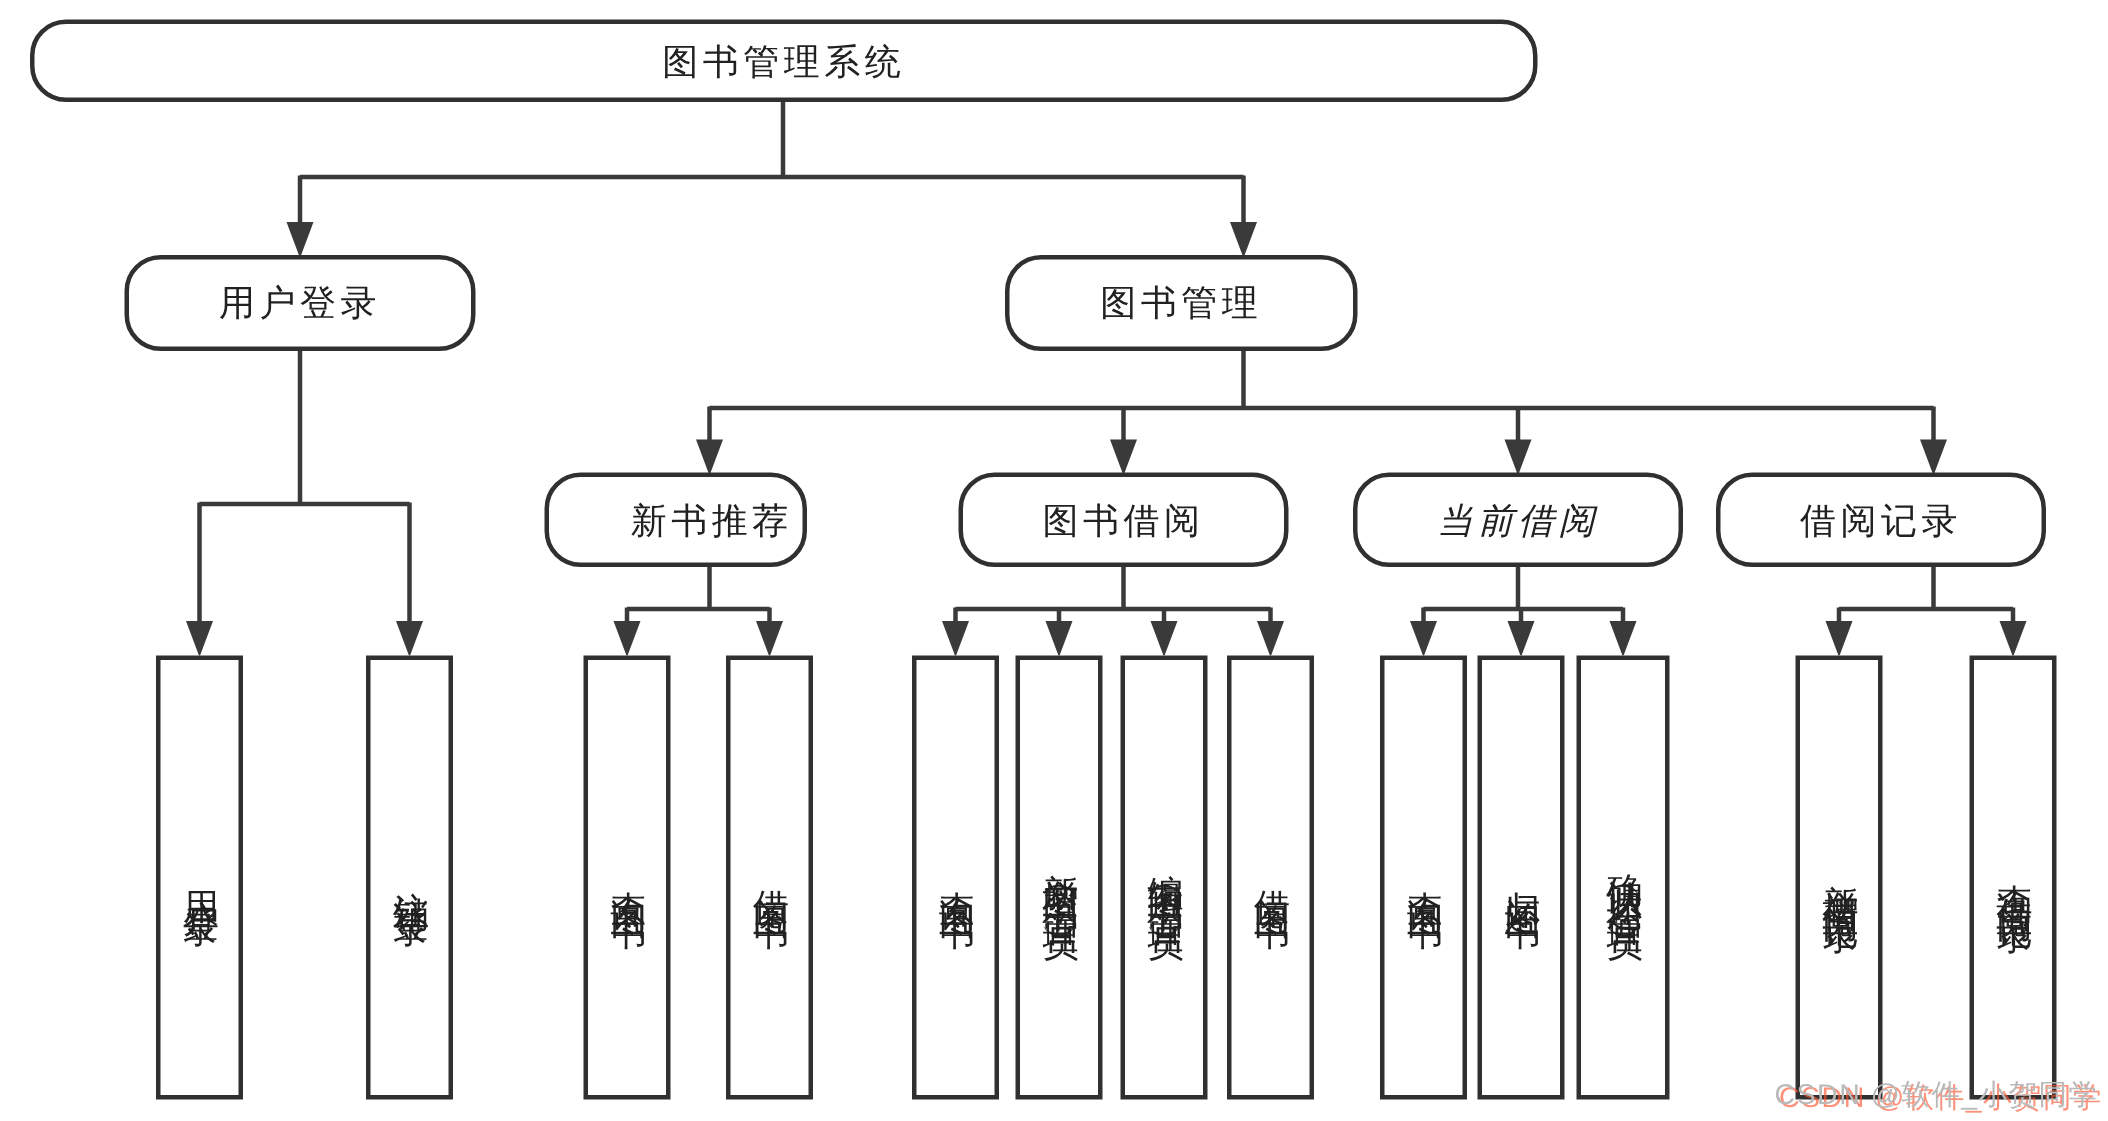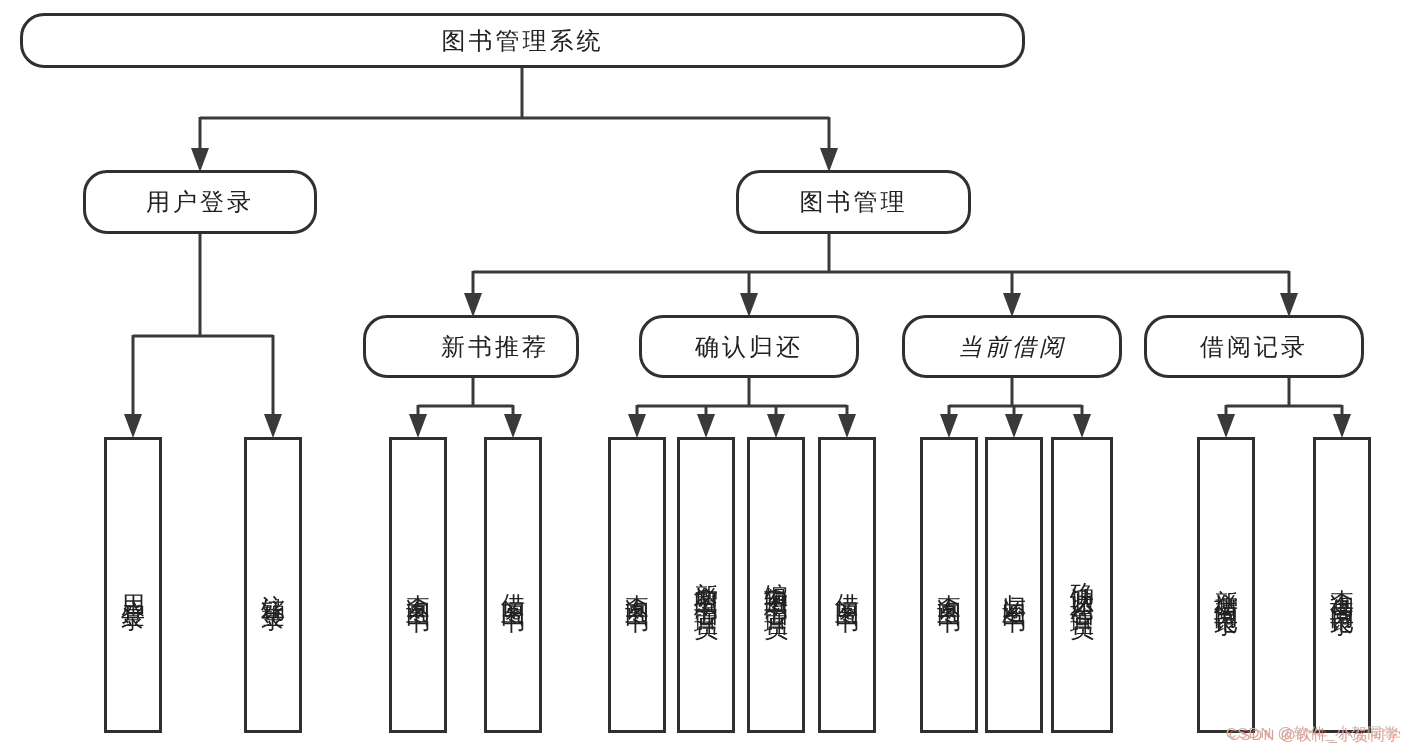--- a/index.html
+++ b/index.html
@@ -52,21 +52,21 @@
     writing-mode: vertical-rl;
     text-orientation: mixed;
     font-size: 24px;
     letter-spacing: 5px;
     line-height: 1;
   }
   .watermark {
     position: absolute;
     right: 6px;
     bottom: 4px;
-    font-size: 15px;
+    font-size: 19px;
     letter-spacing: 1px;
     color: #b9b9b9;
     text-shadow: 3px 2px 0 rgba(252, 85, 49, 0.65);
     white-space: nowrap;
     pointer-events: none;
   }
 </style>
 </head>
 <body>
 
@@ -130,24 +130,24 @@
     <path class="wire" d="M1226,406 L1342,406"></path>
     <path class="wire" d="M1226,405 L1226,416"></path>
     <polygon class="arrow" points="1217,414 1235,414 1226,438"></polygon>
     <path class="wire" d="M1342,405 L1342,416"></path>
     <polygon class="arrow" points="1333,414 1351,414 1342,438"></polygon>
   </svg>
 
   <div class="box h" style="left:20px; top:13px; width:1005px; height:55px;">图书管理系统</div>
 
   <div class="box h" style="left:83px; top:170px; width:234px; height:64px;">用户登录</div>
-  <div class="box h" style="left:736px; top:170px; width:235px; height:64px;">图书管理</div>
+  <div class="box h" style="left:670px; top:170px; width:235px; height:64px;">图书管理</div>
 
-  <div class="box h" style="left:363px; top:315px; width:216px; height:63px;padding-left:48px;">新书推荐</div>
-  <div class="box h" style="left:639px; top:315px; width:220px; height:63px;">确认归还</div>
+  <div class="box h" style="left:363px; top:315px; width:175px; height:63px;padding-left:48px;">新书推荐</div>
+  <div class="box h" style="left:639px; top:315px; width:220px; height:63px;">图书借阅</div>
   <div class="box h" style="left:902px; top:315px; width:220px; height:63px;font-style:italic;">当前借阅</div>
   <div class="box h" style="left:1144px; top:315px; width:220px; height:63px;">借阅记录</div>
 
   <div class="box v" style="left:104px; top:437px; width:58px; height:296px;">用户登录</div>
   <div class="box v" style="left:244px; top:437px; width:58px; height:296px;">注销登录</div>
 
   <div class="box v" style="left:389px; top:437px; width:58px; height:296px;">查询图书</div>
   <div class="box v" style="left:484px; top:437px; width:58px; height:296px;">借阅图书</div>
 
   <div class="box v" style="left:608px; top:437px; width:58px; height:296px;">查询图书</div>

